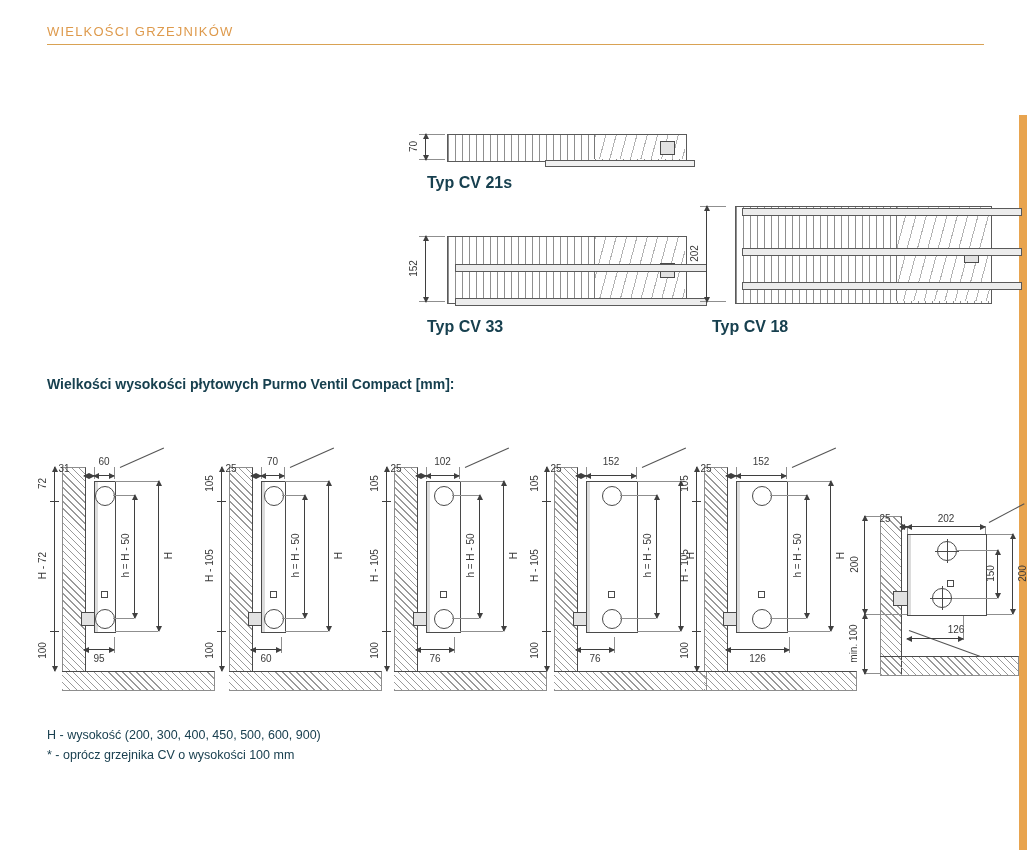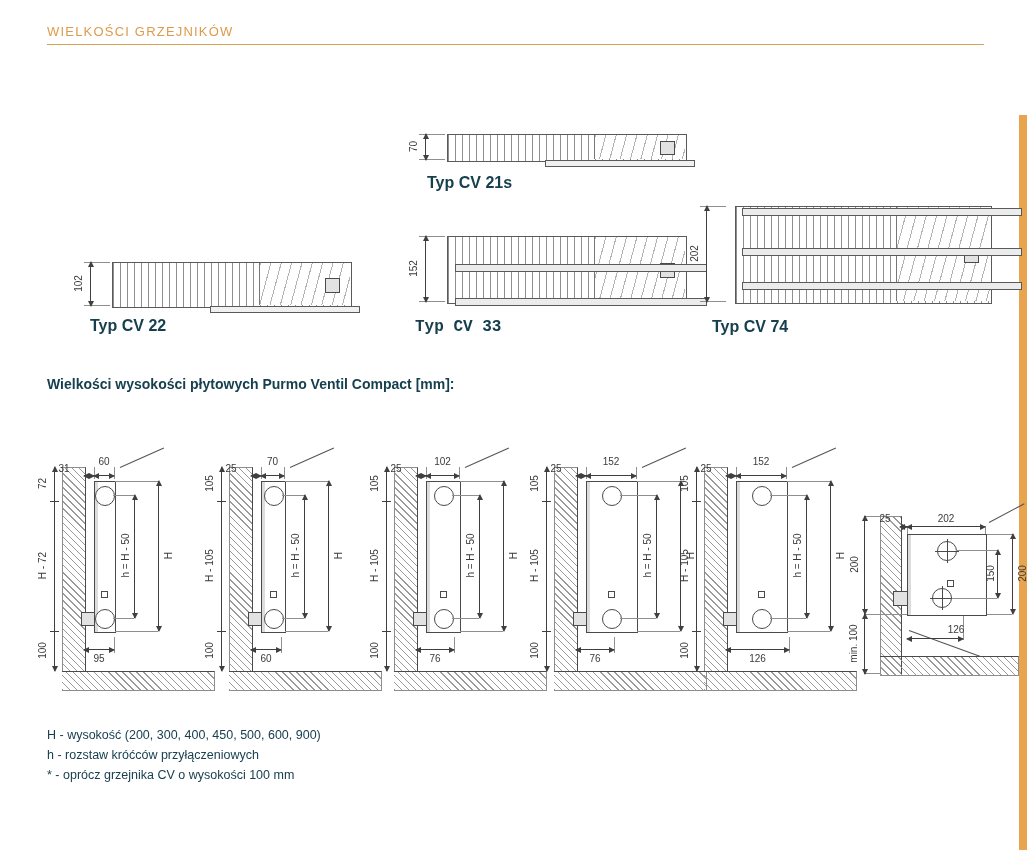--- a/index.html
+++ b/index.html
@@ -54,60 +54,48 @@
     <div class="abs dim-v" style="left:30px;top:8px;height:26px;"></div>
     <span class="abs vlabel" style="left:3px;top:15px;width:30px;">70</span>
     <div class="abs fin-box" style="left:52px;top:8px;width:238px;height:26px;">
       <div class="abs fin-right" style="left:146px;top:0;width:90px;height:24px;"></div>
       <div class="abs valve" style="left:212px;top:6px;width:13px;height:12px;"></div>
     </div>
     <div class="abs plate" style="left:150px;top:34px;width:148px;height:5px;"></div>
     <span class="abs type-label" style="left:32px;top:48px;">Typ CV 21s</span>
   </div>
 
-  <div class="abs" style="left:60px;top:253px;width:300px;height:85px;">
-    <div class="abs ext" style="left:24px;top:9px;width:26px;height:1px;"></div>
-    <div class="abs ext" style="left:24px;top:52px;width:26px;height:1px;"></div>
-    <div class="abs dim-v" style="left:30px;top:9px;height:44px;"></div>
-    <span class="abs vlabel" style="left:3px;top:25px;width:30px;">102</span>
-    <div class="abs fin-box" style="left:52px;top:9px;width:238px;height:44px;">
-      <div class="abs fin-right" style="left:146px;top:0;width:90px;height:42px;"></div>
-      <div class="abs valve" style="left:212px;top:15px;width:13px;height:13px;"></div>
-    </div>
-    <div class="abs plate" style="left:150px;top:53px;width:148px;height:5px;"></div>
-    <span class="abs type-label" style="left:30px;top:64px;">Typ CV 22</span>
-  </div>
 
   <div class="abs" style="left:395px;top:226px;width:300px;height:112px;">
     <div class="abs ext" style="left:24px;top:10px;width:26px;height:1px;"></div>
     <div class="abs ext" style="left:24px;top:75px;width:26px;height:1px;"></div>
     <div class="abs dim-v" style="left:30px;top:10px;height:66px;"></div>
     <span class="abs vlabel" style="left:3px;top:37px;width:30px;">152</span>
     <div class="abs fin-box" style="left:52px;top:10px;width:238px;height:66px;">
       <div class="abs fin-right" style="left:146px;top:0;width:90px;height:64px;"></div>
       <div class="abs valve" style="left:212px;top:26px;width:13px;height:13px;"></div>
     </div>
     <div class="abs pipe" style="left:60px;top:38px;width:250px;height:6px;"></div>
     <div class="abs pipe" style="left:60px;top:72px;width:250px;height:6px;"></div>
-    <span class="abs type-label" style="left:20px;top:92px;font-family:Liberation Mono, monospace;">Typ CV 33</span>
+    <span class="abs type-label" style="left:32px;top:92px;">Typ CV 33</span>
   </div>
 
   <div class="abs" style="left:680px;top:194px;width:345px;height:145px;">
     <div class="abs ext" style="left:20px;top:12px;width:26px;height:1px;"></div>
     <div class="abs ext" style="left:20px;top:107px;width:26px;height:1px;"></div>
     <div class="abs dim-v" style="left:26px;top:12px;height:96px;"></div>
     <span class="abs vlabel" style="left:-1px;top:54px;width:30px;">202</span>
     <div class="abs fin-box" style="left:55px;top:12px;width:255px;height:96px;">
       <div class="abs fin-right" style="left:160px;top:0;width:93px;height:94px;"></div>
       <div class="abs valve" style="left:228px;top:41px;width:13px;height:13px;"></div>
     </div>
     <div class="abs pipe" style="left:62px;top:14px;width:278px;height:6px;"></div>
     <div class="abs pipe" style="left:62px;top:54px;width:278px;height:6px;"></div>
     <div class="abs pipe" style="left:62px;top:88px;width:278px;height:6px;"></div>
-    <span class="abs type-label" style="left:32px;top:124px;">Typ CV 74</span>
+    <span class="abs type-label" style="left:32px;top:124px;">Typ CV 18</span>
   </div>
 
   <div class="abs heading" style="left:47px;top:376px;">Wielkości wysokości płytowych Purmo Ventil Compact [mm]:</div>
 
   <div class="abs" id="sideviews" style="left:0;top:425px;width:1027px;height:265px;">
       <div class="abs" style="left: 48px; top: 0px; width: 168px; height: 265px;">
         <div class="abs hatch wall" style="left: 14px; top: 42px; width: 22px; height: 204px;"></div>
         <div class="abs hatch floor" style="left: 14px; top: 246px; width: 152px; height: 18px;"></div>
         <div class="abs rad" style="left: 46px; top: 56px; width: 20px; height: 150px;"></div>
         <div class="abs circ" style="left: 47px; top: 61px;"></div>
@@ -308,17 +296,16 @@
     <div class="abs dim-v" style="left:12px;top:126px;height:60px;"></div>
     <span class="abs vlabel" style="left:-27px;top:150px;width:56px;">min. 100</span>
 
     <div class="abs ext" style="left:111px;top:128px;width:1px;height:24px;"></div>
     <div class="abs dim-h" style="left:55px;top:150px;width:56px;"></div>
     <span class="abs hlabel" style="left:84px;top:136px;width:40px;">126</span>
   </div>
 
   <div class="abs" style="left:47px;top:729px;">
     <div class="legend-line">H - wysokość (200, 300, 400, 450, 500, 600, 900)</div>
-    <div class="legend-line">h - rozstaw króćców przyłączeniowych</div>
     <div class="legend-line">* - oprócz grzejnika CV o wysokości 100 mm</div>
   </div>
 
 </div>
 
 </body></html>

